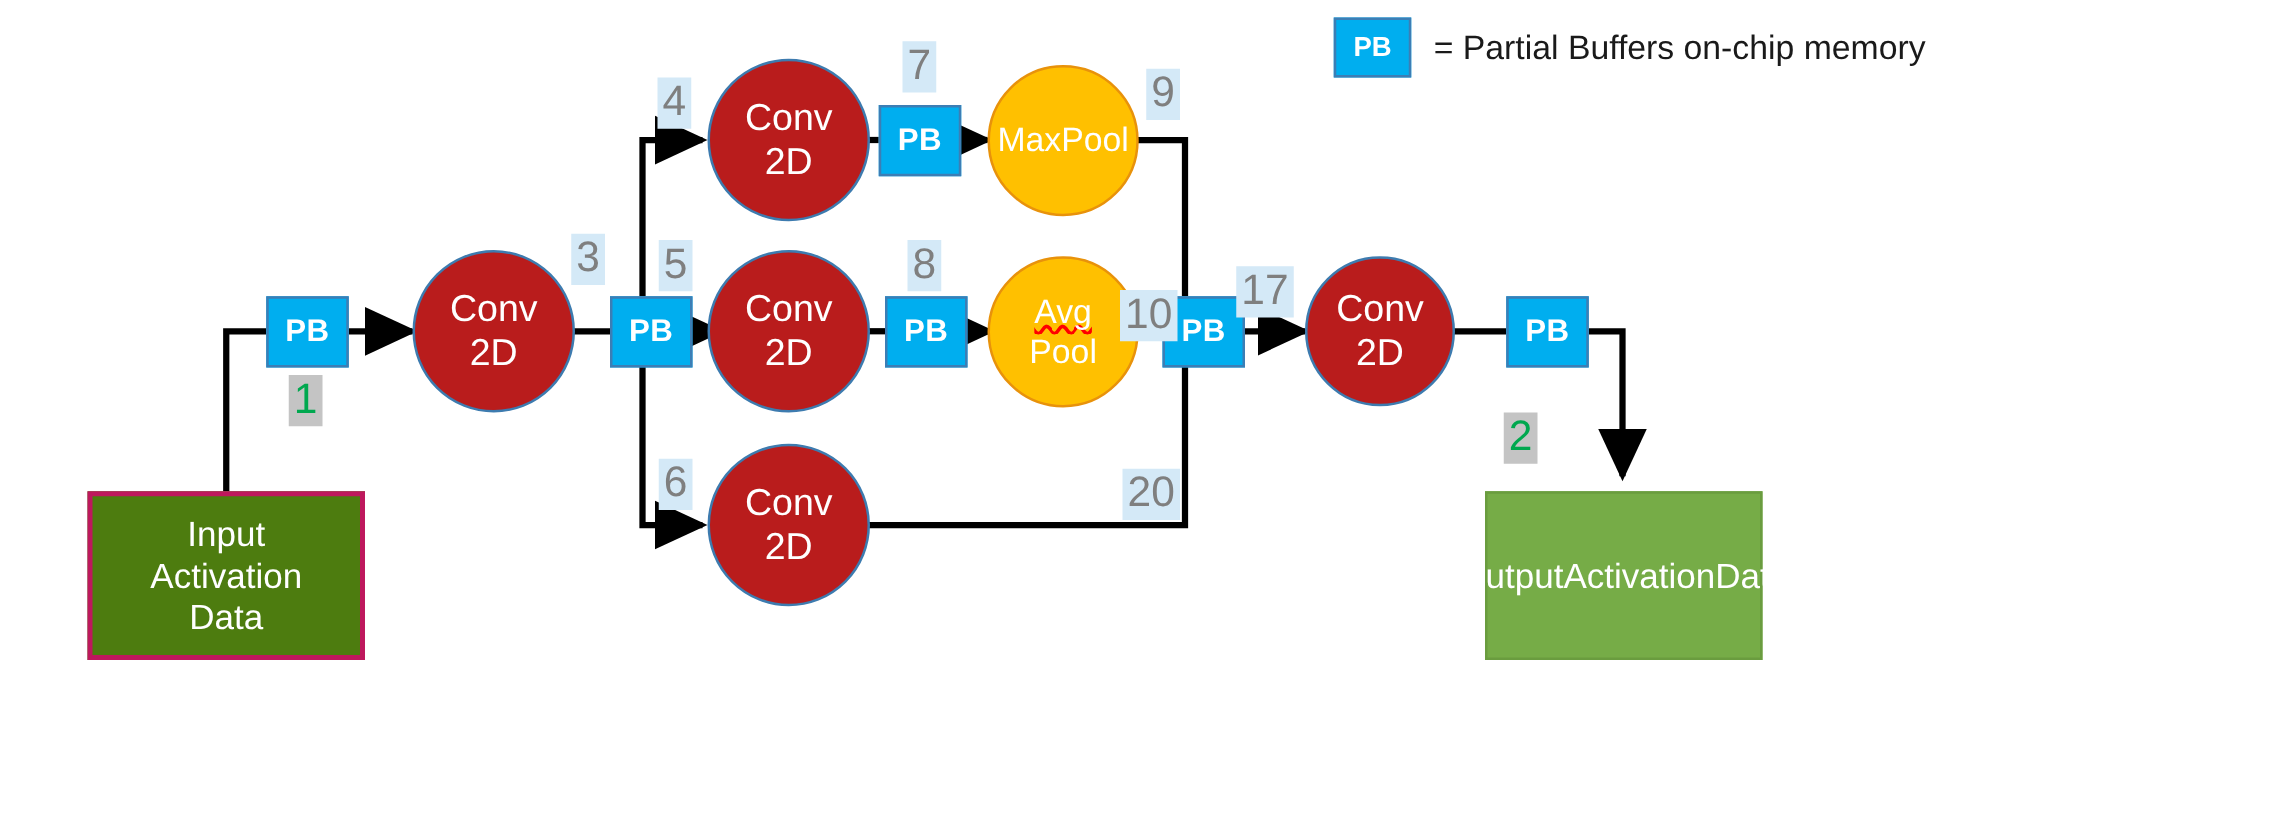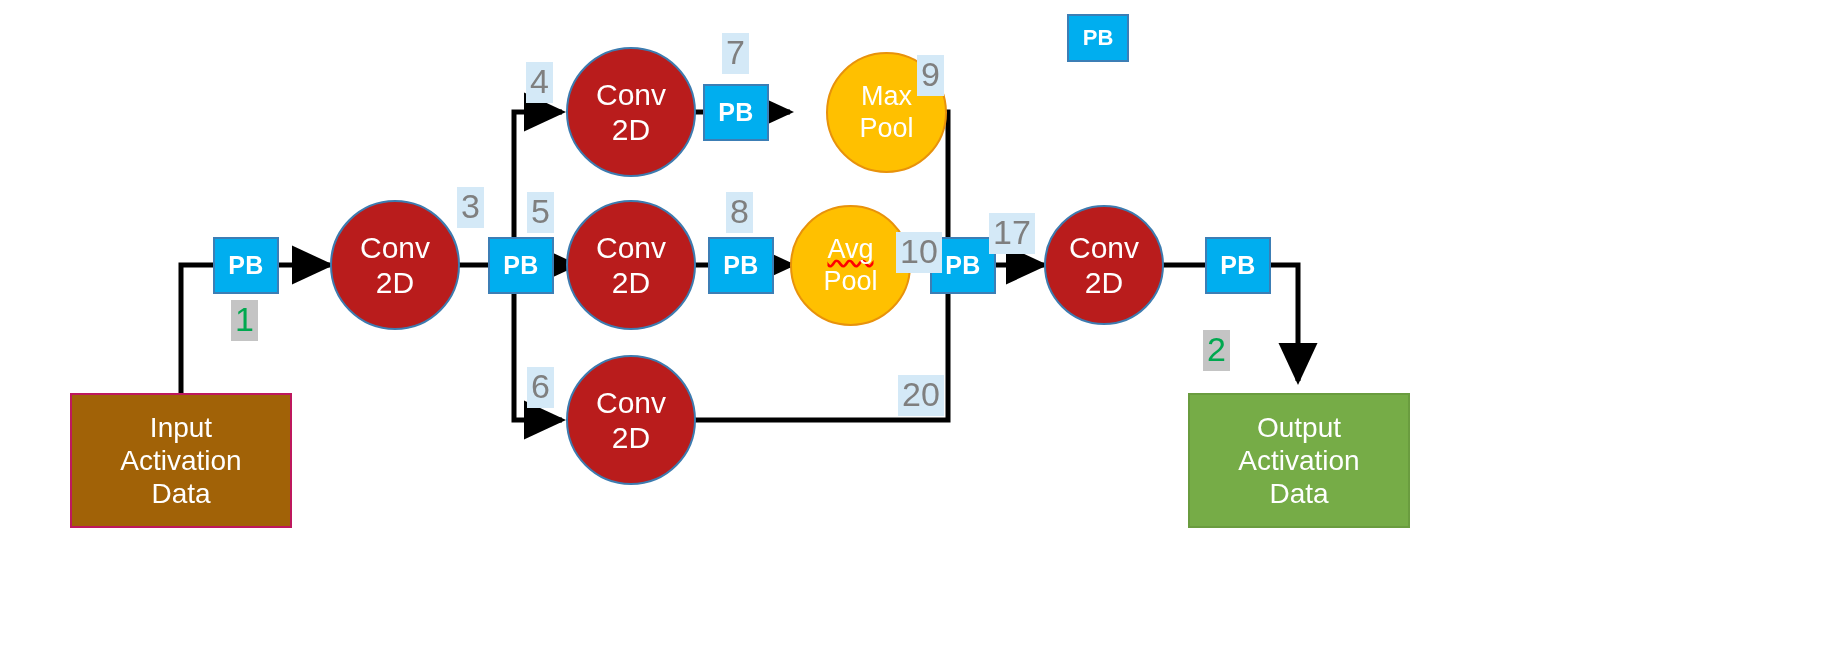--- a/index.html
+++ b/index.html
@@ -18,21 +18,21 @@
   
   .conv{background:#b91c1c;border:2px solid #3D7BAF;border-radius:50%;
         color:#ffffff;font-size:30px;}
 
   
   .pool{background:#FFC000;border:2px solid #E8920B;border-radius:50%;
         color:#ffffff;font-size:27px;}
 
   
   .datablk{color:#ffffff;font-size:28px;}
-  .datablk.inp{background:#a16207;border:2px solid #be185d;}
+  .datablk.inp{background:#4d7c0f;border:4px solid #be185d;}
   .datablk.outp{background:#76AC47;border:2px solid #6A9C3F;}
 
   
   .tag{position:absolute;font-size:34px;line-height:1;padding:2px 4px 5px 4px;
        color:#7F7F7F;background:#D4E9F7;white-space:nowrap;}
   .tag.green{color:#00A84F;background:#C4C4C4;}
 
   .misspell{text-decoration:underline wavy #FF0000;text-decoration-skip-ink:none;}
 
   .legend{position:absolute;display:flex;align-items:center;gap:18px;}
@@ -106,21 +106,21 @@
 
   <div class="node conv" style="left:566px;top:47px;width:130px;height:130px;flex-direction:column;">
     <span>Conv</span>
     <span>2D</span>
   </div>
 
   <div class="node pb" style="left:703px;top:84px;width:66px;height:57px;">
     <span>PB</span>
   </div>
 
-  <div class="node pool" style="left:826px;top:52px;width:121px;height:121px;flex-direction:column;align-items:center;">
+  <div class="node pool" style="left:790px;top:52px;width:121px;height:121px;flex-direction:row;align-items:center;">
     <span>Max</span>
     <span>Pool</span>
   </div>
 
   <div class="node conv" style="left:566px;top:200px;width:130px;height:130px;flex-direction:column;">
     <span>Conv</span>
     <span>2D</span>
   </div>
 
   <div class="node pb" style="left:708px;top:237px;width:66px;height:57px;">
@@ -143,21 +143,21 @@
 
   <div class="node conv" style="left:1044px;top:205px;width:120px;height:120px;flex-direction:column;">
     <span>Conv</span>
     <span>2D</span>
   </div>
 
   <div class="node pb" style="left:1205px;top:237px;width:66px;height:57px;">
     <span>PB</span>
   </div>
 
-  <div class="node datablk outp" style="left:1188px;top:393px;width:222px;height:135px;flex-direction:column;">
+  <div class="node datablk outp" style="left:1188px;top:393px;width:222px;height:135px;flex-direction:row;">
     <span>Output</span>
     <span>Activation</span>
     <span>Data</span>
   </div>
 
   <div class="tag green" style="left:231px;top:300px;">1</div>
   <div class="tag green" style="left:1203px;top:330px;">2</div>
   <div class="tag" style="left:457px;top:187px;">3</div>
   <div class="tag" style="left:526px;top:62px;">4</div>
   <div class="tag" style="left:527px;top:192px;">5</div>
@@ -166,15 +166,16 @@
   <div class="tag" style="left:726px;top:192px;">8</div>
   <div class="tag" style="left:917px;top:55px;">9</div>
   <div class="tag" style="left:896px;top:185px;margin-top:47px;">10</div>
   <div class="tag" style="left:898px;top:375px;">20</div>
   <div class="tag" style="left:989px;top:213px;">17</div>
 
   <div class="legend" style="left:1067px;top:14px;">
     <div class="pbsq">
       <span>PB</span>
     </div>
+    <div class="ltxt">= Partial Buffers on-chip memory</div>
   </div>
 
 </div>
 
 </body></html>

